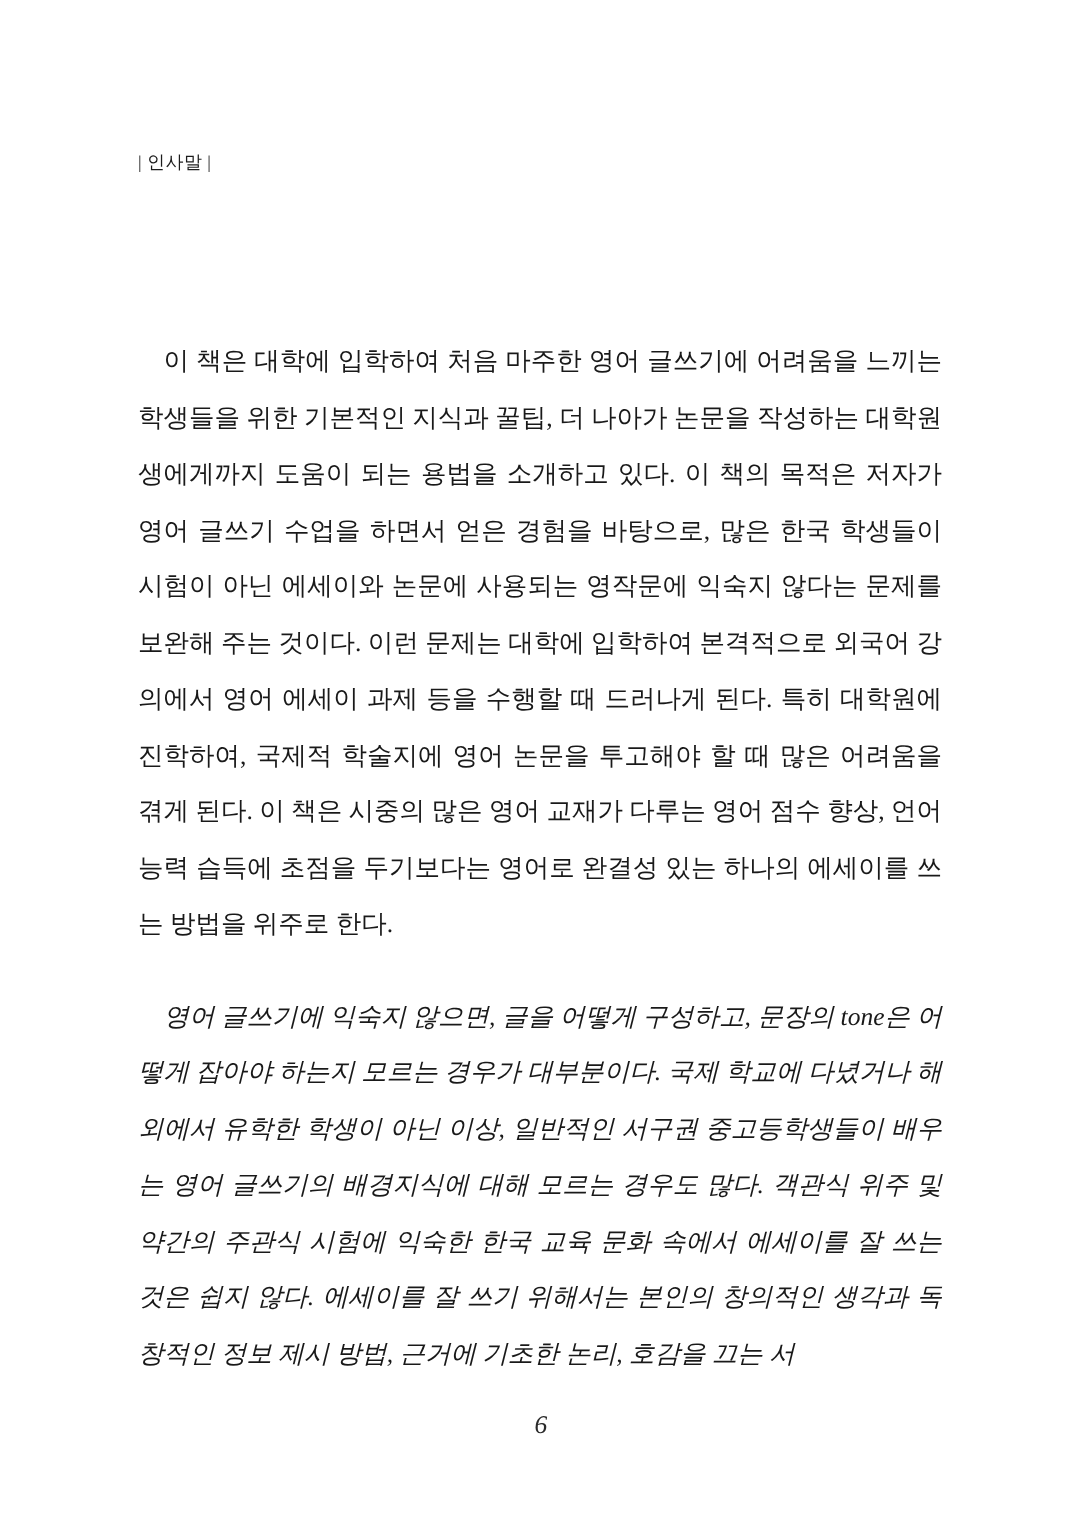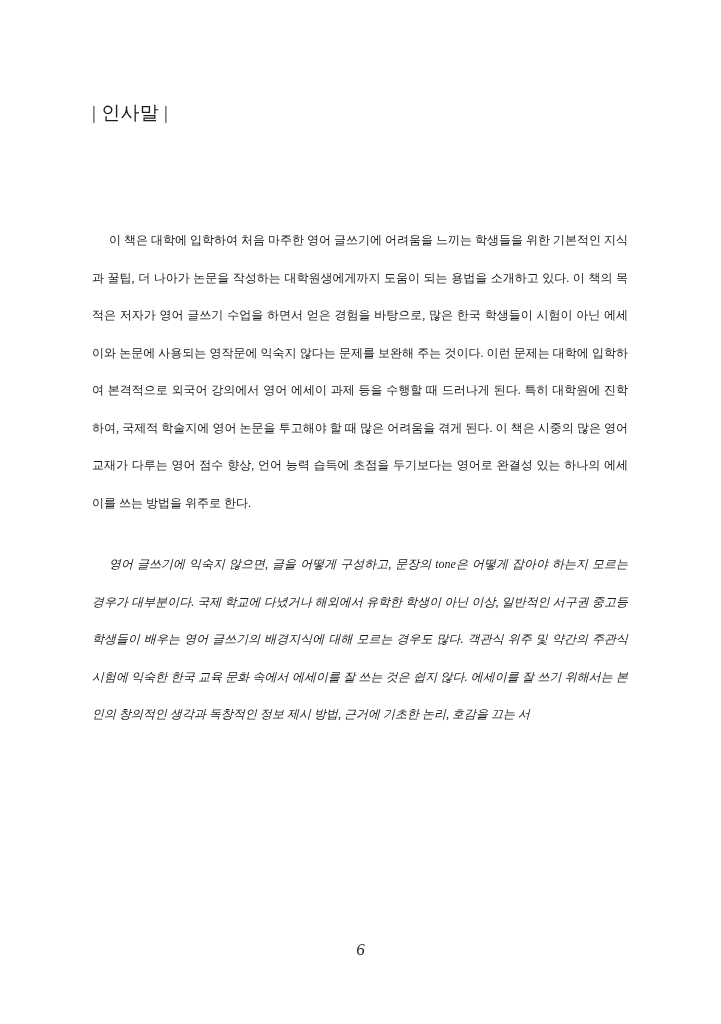--- a/index.html
+++ b/index.html
@@ -20,33 +20,33 @@
     left: 0;
     top: 0;
     width: 721px;
     height: 1024px;
     background: #ffffff;
   }
   .header-label {
     position: absolute;
     left: 92px;
     top: 100px;
-    font-size: 19px;
+    font-size: 12px;
     letter-spacing: 0.3px;
     color: #1c1c1c;
     white-space: nowrap;
   }
   .body-block {
     position: absolute;
     left: 92px;
     top: 222px;
     width: 536px;
   }
   .para {
-    font-size: 12px;
+    font-size: 17px;
     line-height: 37.5px;
     text-align: justify;
     text-justify: inter-character;
     word-break: break-all;
     margin: 0;
     color: #191919;
   }
   .para + .para {
     margin-top: 24px;
     font-style: italic;

